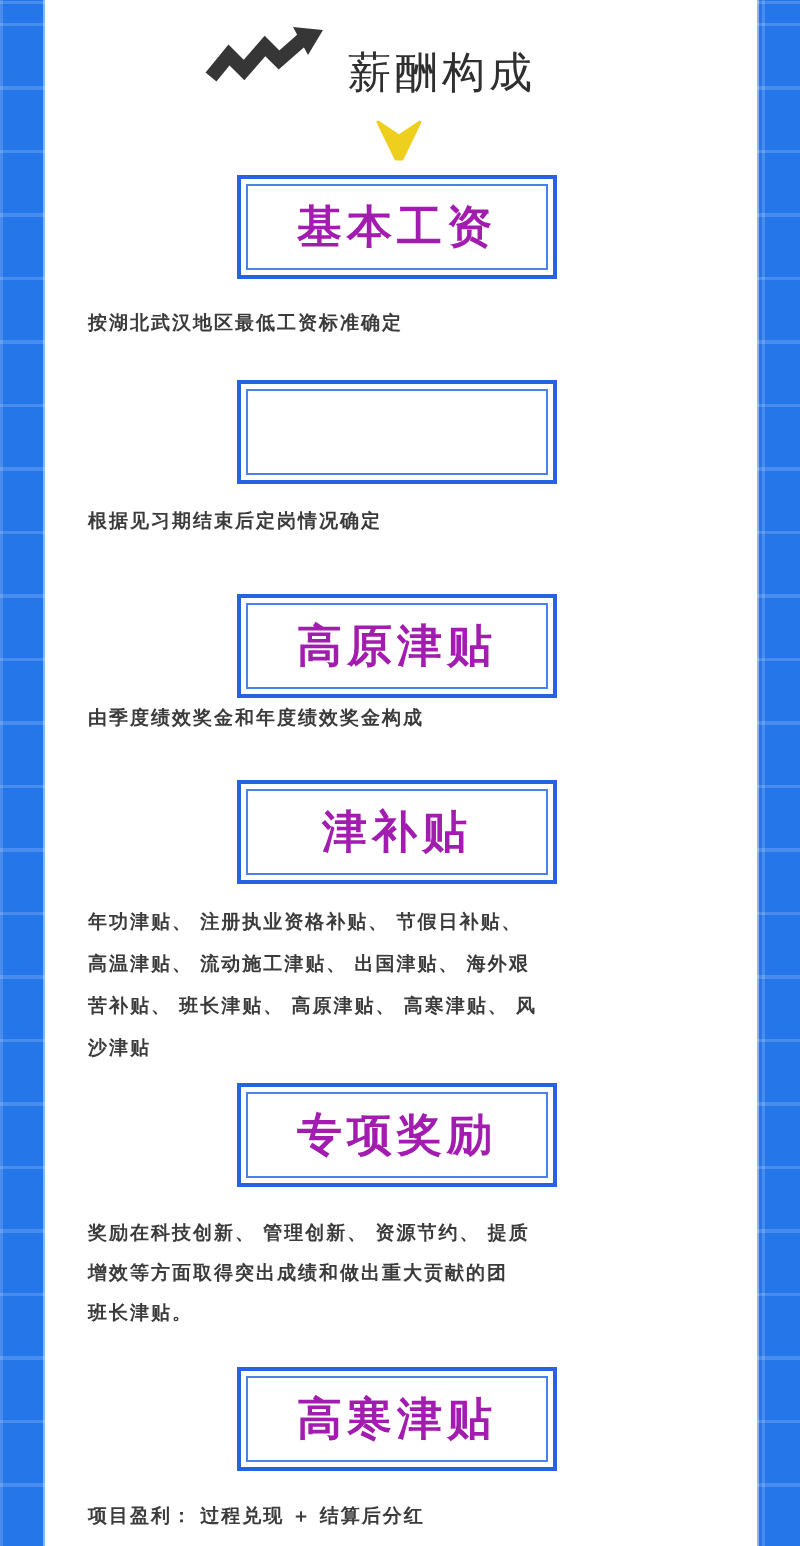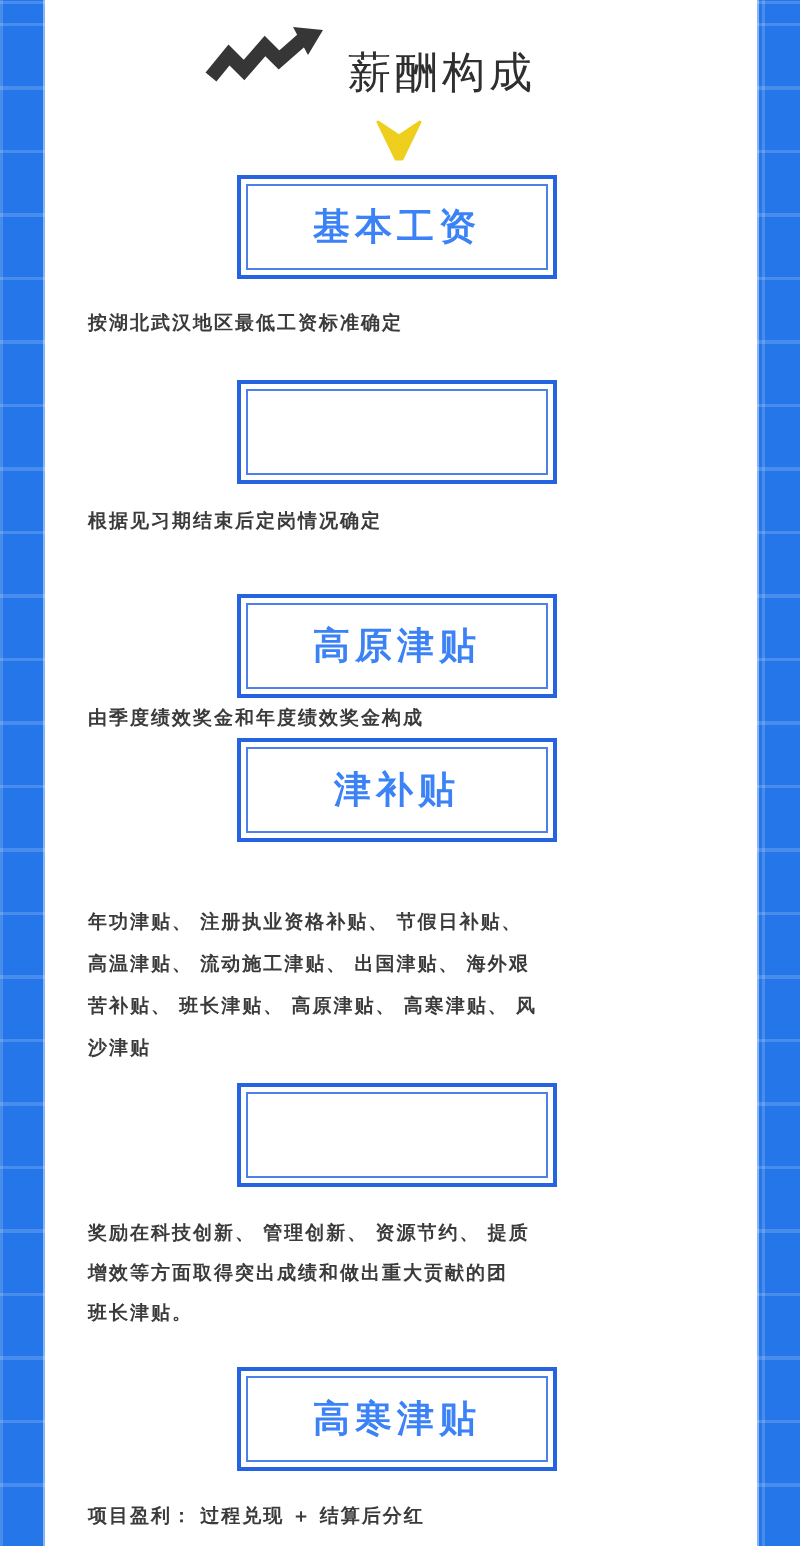--- a/index.html
+++ b/index.html
@@ -29,33 +29,33 @@
     position:absolute;left:237px;width:312px;height:96px;
     background:#ffffff;border:4px solid #2563E0;
     display:flex;align-items:center;justify-content:center;
   }
   .tbox .inner{
     position:absolute;left:5px;top:5px;right:5px;bottom:5px;
     border:2px solid #4A82EA;pointer-events:none;
   }
   .tbox .label{
     position:relative;
-    font-size:37px;font-weight:700;color:#3b82f6;letter-spacing:5px;white-space:nowrap;
+    font-size:45px;font-weight:700;color:#a21caf;letter-spacing:5px;white-space:nowrap;
   }
   .desc{
     position:absolute;left:88px;width:640px;
     font-size:19px;font-weight:700;color:#3b3b3b;letter-spacing:2px;
   }
   .desc .line{line-height:36px;white-space:nowrap;}
   .desc.multi4 .line{line-height:42px;}
   .desc.multi3 .line{line-height:40px;}
   .s1-box{top:175px;} .s1-desc{top:305px;}
   .s2-box{top:380px;} .s2-desc{top:503px;}
   .s3-box{top:594px;} .s3-desc{top:700px;}
-  .s4-box{top:738px;} .s4-desc{top:901px;}
+  .s4-box{top:780px;} .s4-desc{top:901px;}
   .s5-box{top:1083px;} .s5-desc{top:1213px;}
   .s6-box{top:1367px;} .s6-desc{top:1498px;}
 </style>
 </head>
 <body>
 
 <div class="page">
   <div class="panel"></div>
 
   <svg class="header-icon" viewBox="0 0 118 60" fill="none">
@@ -96,20 +96,21 @@
   </div>
   <div class="desc multi4 s4-desc">
     <div class="line">年功津贴、 注册执业资格补贴、 节假日补贴、</div>
     <div class="line">高温津贴、 流动施工津贴、 出国津贴、 海外艰</div>
     <div class="line">苦补贴、 班长津贴、 高原津贴、 高寒津贴、 风</div>
     <div class="line">沙津贴</div>
   </div>
 
   <div class="tbox s5-box">
     <div class="inner"></div>
+    <div class="label">专项奖励</div>
   </div>
   <div class="desc multi3 s5-desc">
     <div class="line">奖励在科技创新、 管理创新、 资源节约、 提质</div>
     <div class="line">增效等方面取得突出成绩和做出重大贡献的团</div>
     <div class="line">班长津贴。</div>
   </div>
 
   <div class="tbox s6-box">
     <div class="inner"></div>
     <div class="label">高寒津贴</div>

